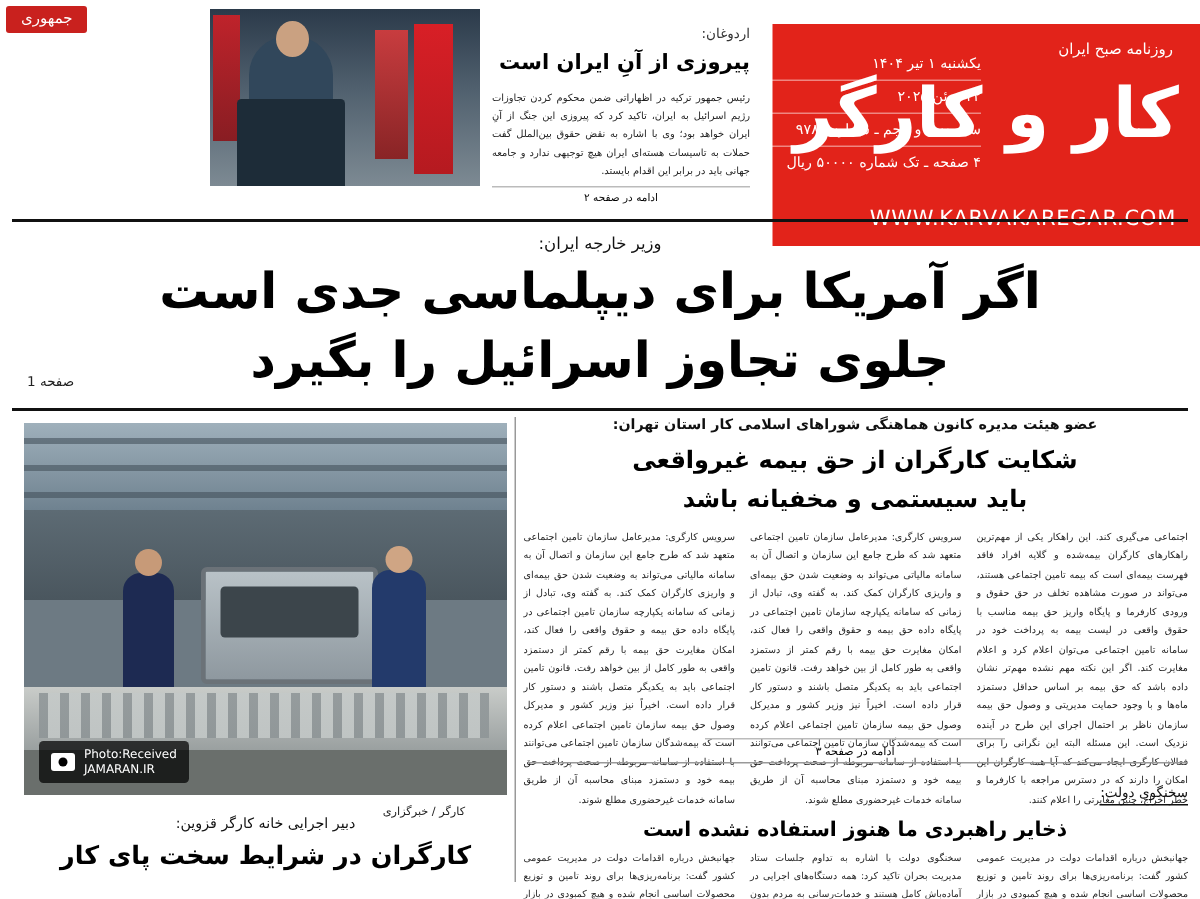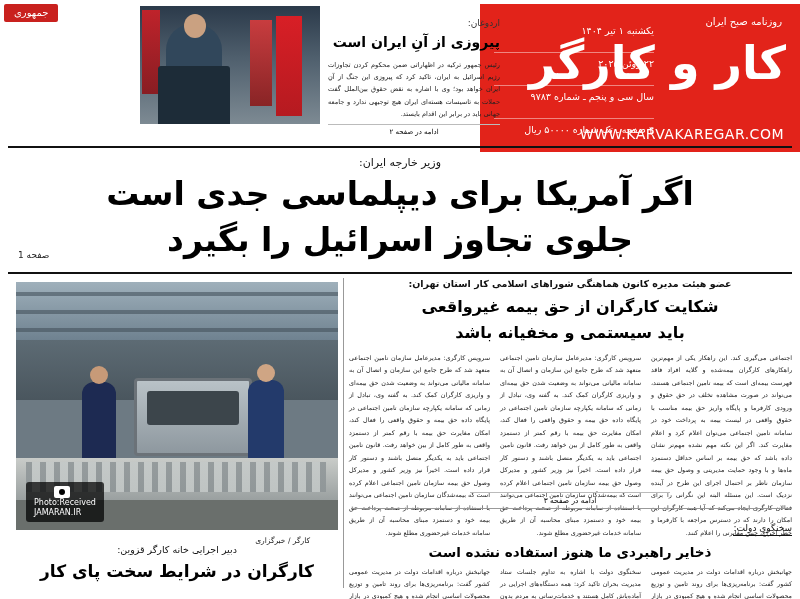--- a/index.html
+++ b/index.html
@@ -11,21 +11,21 @@
     position:relative;
   }
   .page{position:relative;width:800px;height:599px;background:#fff;}
 
   
   .masthead{
     position:absolute;top:0;left:0;width:800px;height:148px;
     background:#ffffff;
   }
   .mast-red{
-    position:absolute;top:4px;right:0;width:320px;height:148px;
+    position:absolute;top:16px;right:0;width:285px;height:148px;
     background:#e2231a;
   }
   .mast-title{
     position:absolute;top:36px;right:14px;
     color:#ffffff;font-size:46px;font-weight:bold;
     letter-spacing:1px;line-height:1;
     font-family:"DejaVu Sans","Liberation Sans",sans-serif;
     direction:rtl;
   }
   .mast-sub{
@@ -35,21 +35,21 @@
   }
   .mast-site{
     position:absolute;bottom:10px;right:16px;
     color:#ffffff;font-size:14px;letter-spacing:.5px;
     direction:ltr;
   }
   .mast-meta{
     position:absolute;top:18px;right:146px;width:160px;
     text-align:right;direction:rtl;color:#fff;font-size:9.5px;line-height:1.9;
   }
-  .mast-meta .row{border-bottom:1px solid rgba(255,255,255,.45);padding-bottom:12px;margin-bottom:2px;}
+  .mast-meta .row{border-bottom:1px solid rgba(255,255,255,.45);padding-bottom:1px;margin-bottom:2px;}
 
   
   .top-photo{
     position:absolute;top:6px;right:480px;width:180px;height:118px;
     background:linear-gradient(180deg,#2b3a4a 0%,#50606e 45%,#7d8a93 100%);
     overflow:hidden;
   }
   .tp-podium{
     position:absolute;left:18px;bottom:0;width:72px;height:58px;
     background:#1d2c38;border-radius:3px 3px 0 0;
@@ -132,21 +132,21 @@
   .pm-worker2:before{content:"";position:absolute;top:-16px;left:9px;width:18px;height:18px;background:#cfa584;border-radius:50%;}
   .pm-bench{position:absolute;top:176px;left:0;width:322px;height:42px;background:linear-gradient(180deg,#c9ccc9 0%,#9aa0a0 100%);}
   .pm-floor{position:absolute;top:218px;left:0;width:322px;height:30px;background:#6a6f6c;}
   .pm-parts{position:absolute;top:180px;left:10px;width:300px;height:30px;
     background:repeating-linear-gradient(90deg,#8d9496 0px,#8d9496 6px,#c4c9c8 6px,#c4c9c8 14px);opacity:.85;}
   .photo-credit{
     position:absolute;top:536px;right:490px;font-size:7.5px;color:#222;direction:rtl;
   }
   .watermark{
     position:absolute;bottom:8px;left:10px;display:flex;align-items:center;
-    background:rgba(0,0,0,.72);color:#fff;padding:4px 8px;border-radius:3px;direction:ltr;flex-direction:column;
+    background:rgba(0,0,0,.72);color:#fff;padding:4px 8px;border-radius:3px;direction:ltr;
   }
   .wm-cam{
     width:16px;height:12px;background:#fff;border-radius:2px;margin-right:6px;position:relative;
   }
   .wm-cam:after{content:"";position:absolute;top:3px;left:5px;width:6px;height:6px;border-radius:50%;background:#000;}
   .wm-text{font-size:8px;line-height:1.25;}
 
   
   .sec2{
     position:absolute;top:278px;right:8px;width:444px;direction:rtl;text-align:right;

